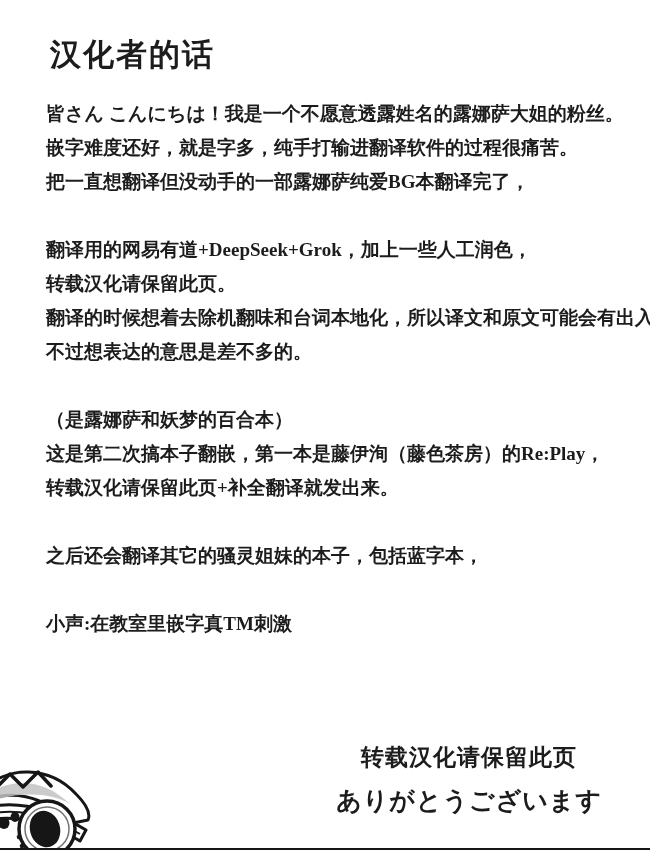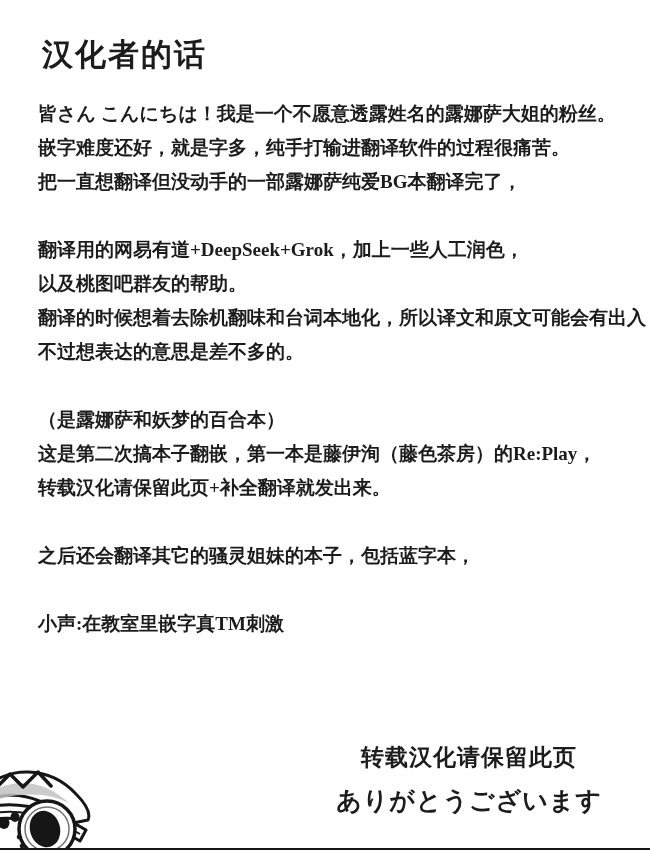--- a/index.html
+++ b/index.html
@@ -8,21 +8,21 @@
     width: 650px;
     height: 850px;
     margin: 0 auto;
     background: #ffffff;
     overflow: hidden;
     font-family: "Liberation Serif", "DejaVu Serif", serif;
     color: #1c1c1c;
   }
   .title {
     position: absolute;
-    left: 42px;
+    left: 50px;
     top: 34px;
     margin: 0;
     font-size: 31px;
     font-weight: bold;
     letter-spacing: 2px;
     white-space: nowrap;
   }
   .content {
     position: absolute;
     left: 38px;
@@ -31,20 +31,21 @@
     font-size: 19px;
     font-weight: bold;
   }
   .para {
     margin: 0 0 34px 0;
     line-height: 34px;
   }
   .line {
     display: block;
     white-space: nowrap;
+    margin-left: 8px;
   }
   .footer {
     position: absolute;
     right: 48px;
     top: 742px;
     text-align: center;
     font-weight: bold;
   }
   .footer .notice {
     font-size: 23px;
@@ -85,21 +86,21 @@
   <div class="content">
 
     <p class="para">
       <span class="line">皆さん こんにちは！我是一个不愿意透露姓名的露娜萨大姐的粉丝。</span>
       <span class="line">嵌字难度还好，就是字多，纯手打输进翻译软件的过程很痛苦。</span>
       <span class="line">把一直想翻译但没动手的一部露娜萨纯爱BG本翻译完了，</span>
     </p>
 
     <p class="para">
       <span class="line">翻译用的网易有道+DeepSeek+Grok，加上一些人工润色，</span>
-      <span class="line">以及桃图吧群友的帮助。</span>
+      <span class="line">转载汉化请保留此页。</span>
       <span class="line">翻译的时候想着去除机翻味和台词本地化，所以译文和原文可能会有出入，</span>
       <span class="line">不过想表达的意思是差不多的。</span>
     </p>
 
     <p class="para">
       <span class="line">（是露娜萨和妖梦的百合本）</span>
       <span class="line">这是第二次搞本子翻嵌，第一本是藤伊洵（藤色茶房）的Re:Play，</span>
       <span class="line">转载汉化请保留此页+补全翻译就发出来。</span>
     </p>
 

